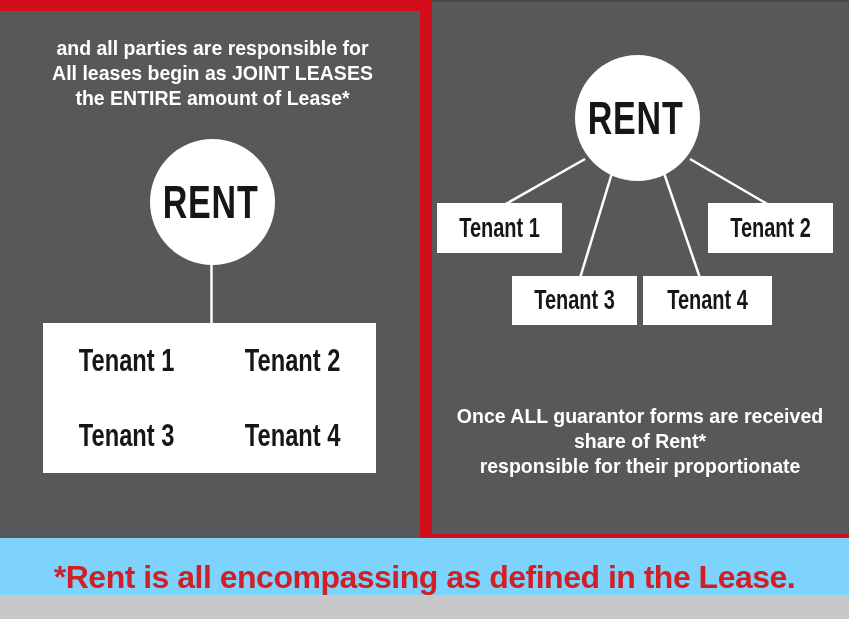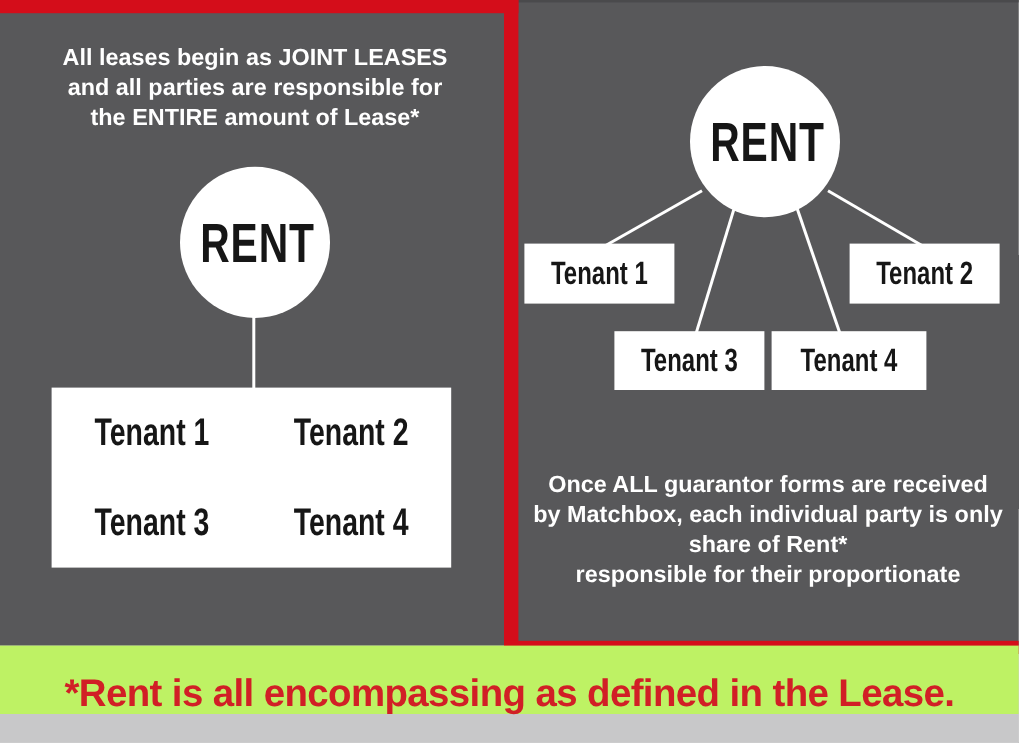--- a/index.html
+++ b/index.html
@@ -15,25 +15,25 @@
   .red-mid    { position:absolute; left:420px; top:0;   width:12px;  height:545px; background:#d40d1a; }
   .red-bottom { position:absolute; left:420px; top:534px; width:429px; height:11px; background:#d40d1a; }
 
   .connectors { position:absolute; left:0; top:0; pointer-events:none; }
 
   .left-heading, .right-caption {
     position:absolute; text-align:center; color:#ffffff;
     font-weight:bold; font-size:19.5px; line-height:25px;
   }
   .left-heading  { left:25px;  top:36px;  width:375px; }
-  .right-caption { left:437px; top:392px; width:406px; }
+  .right-caption { left:437px; top:404px; width:406px; }
 
   .circle {
     position:absolute; width:125px; height:126px; background:#ffffff;
-    border-radius:50%; display:flex; align-items:center; justify-content:flex-start;
+    border-radius:50%; display:flex; align-items:center; justify-content:flex-end;
   }
   .circle.left  { left:150px; top:139px; }
   .circle.right { left:575px; top:55px; }
   .circle .cond { font-size:46px; letter-spacing:1px; }
 
   .cond {
     display:inline-block; transform:scaleX(0.74); transform-origin:center;
     font-weight:bold; color:#161616; white-space:nowrap;
   }
 
@@ -48,21 +48,21 @@
   .tenant-box {
     position:absolute; background:#ffffff;
     display:flex; align-items:center; justify-content:center;
   }
   .tenant-box .cond { font-size:27px; }
   .t1 { left:437px; top:203px; width:125px; height:50px; }
   .t2 { left:708px; top:203px; width:125px; height:50px; }
   .t3 { left:512px; top:276px; width:125px; height:49px; }
   .t4 { left:643px; top:276px; width:129px; height:49px; }
 
-  .footer-bar { position:absolute; left:0; top:538px; width:849px; height:57px; background:#bef264; }
+  .footer-bar { position:absolute; left:0; top:538px; width:849px; height:57px; background:#7dd3fc; }
   .footer-text {
     position:absolute; left:0; top:21px; width:849px; text-align:center;
     font-weight:bold; font-size:32px; color:#d11f26; letter-spacing:-0.5px;
   }
 </style>
 </head>
 <body>
 
 <div class="stage">
 
@@ -75,22 +75,22 @@
 
   <svg class="connectors" width="849" height="619" viewBox="0 0 849 619">
     <line x1="211.5" y1="263" x2="211.5" y2="326" stroke="#ffffff" stroke-width="2.5"></line>
     <line x1="585" y1="159" x2="504" y2="205" stroke="#ffffff" stroke-width="2.5"></line>
     <line x1="690" y1="159" x2="769" y2="205" stroke="#ffffff" stroke-width="2.5"></line>
     <line x1="612" y1="173" x2="580" y2="278" stroke="#ffffff" stroke-width="2.5"></line>
     <line x1="664" y1="173" x2="700" y2="278" stroke="#ffffff" stroke-width="2.5"></line>
   </svg>
 
   <div class="left-heading">
+    <div>and all parties are responsible for</div>
     <div>All leases begin as JOINT LEASES</div>
-    <div>and all parties are responsible for</div>
     <div>the ENTIRE amount of Lease*</div>
   </div>
 
   <div class="circle left">
     <span class="cond">RENT</span>
   </div>
 
   <div class="left-box">
     <span class="cond">Tenant 1</span>
     <span class="cond">Tenant 2</span>
@@ -110,21 +110,20 @@
   </div>
   <div class="tenant-box t3">
     <span class="cond">Tenant 3</span>
   </div>
   <div class="tenant-box t4">
     <span class="cond">Tenant 4</span>
   </div>
 
   <div class="right-caption">
     <div>Once ALL guarantor forms are received</div>
-    <div>by Matchbox, each individual party is only</div>
     <div>share of Rent*</div>
     <div>responsible for their proportionate</div>
   </div>
 
   <div class="footer-bar">
     <div class="footer-text">*Rent is all encompassing as defined in the Lease.</div>
   </div>
 
 </div>
 

